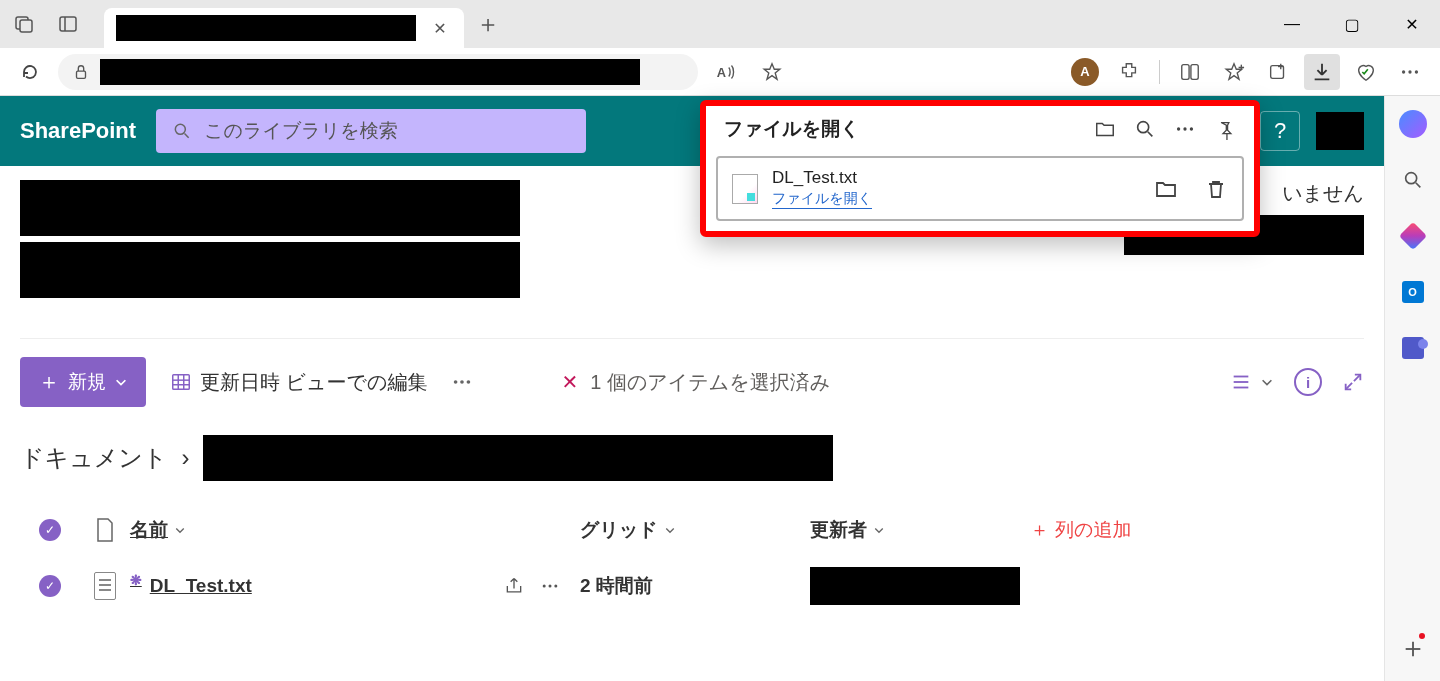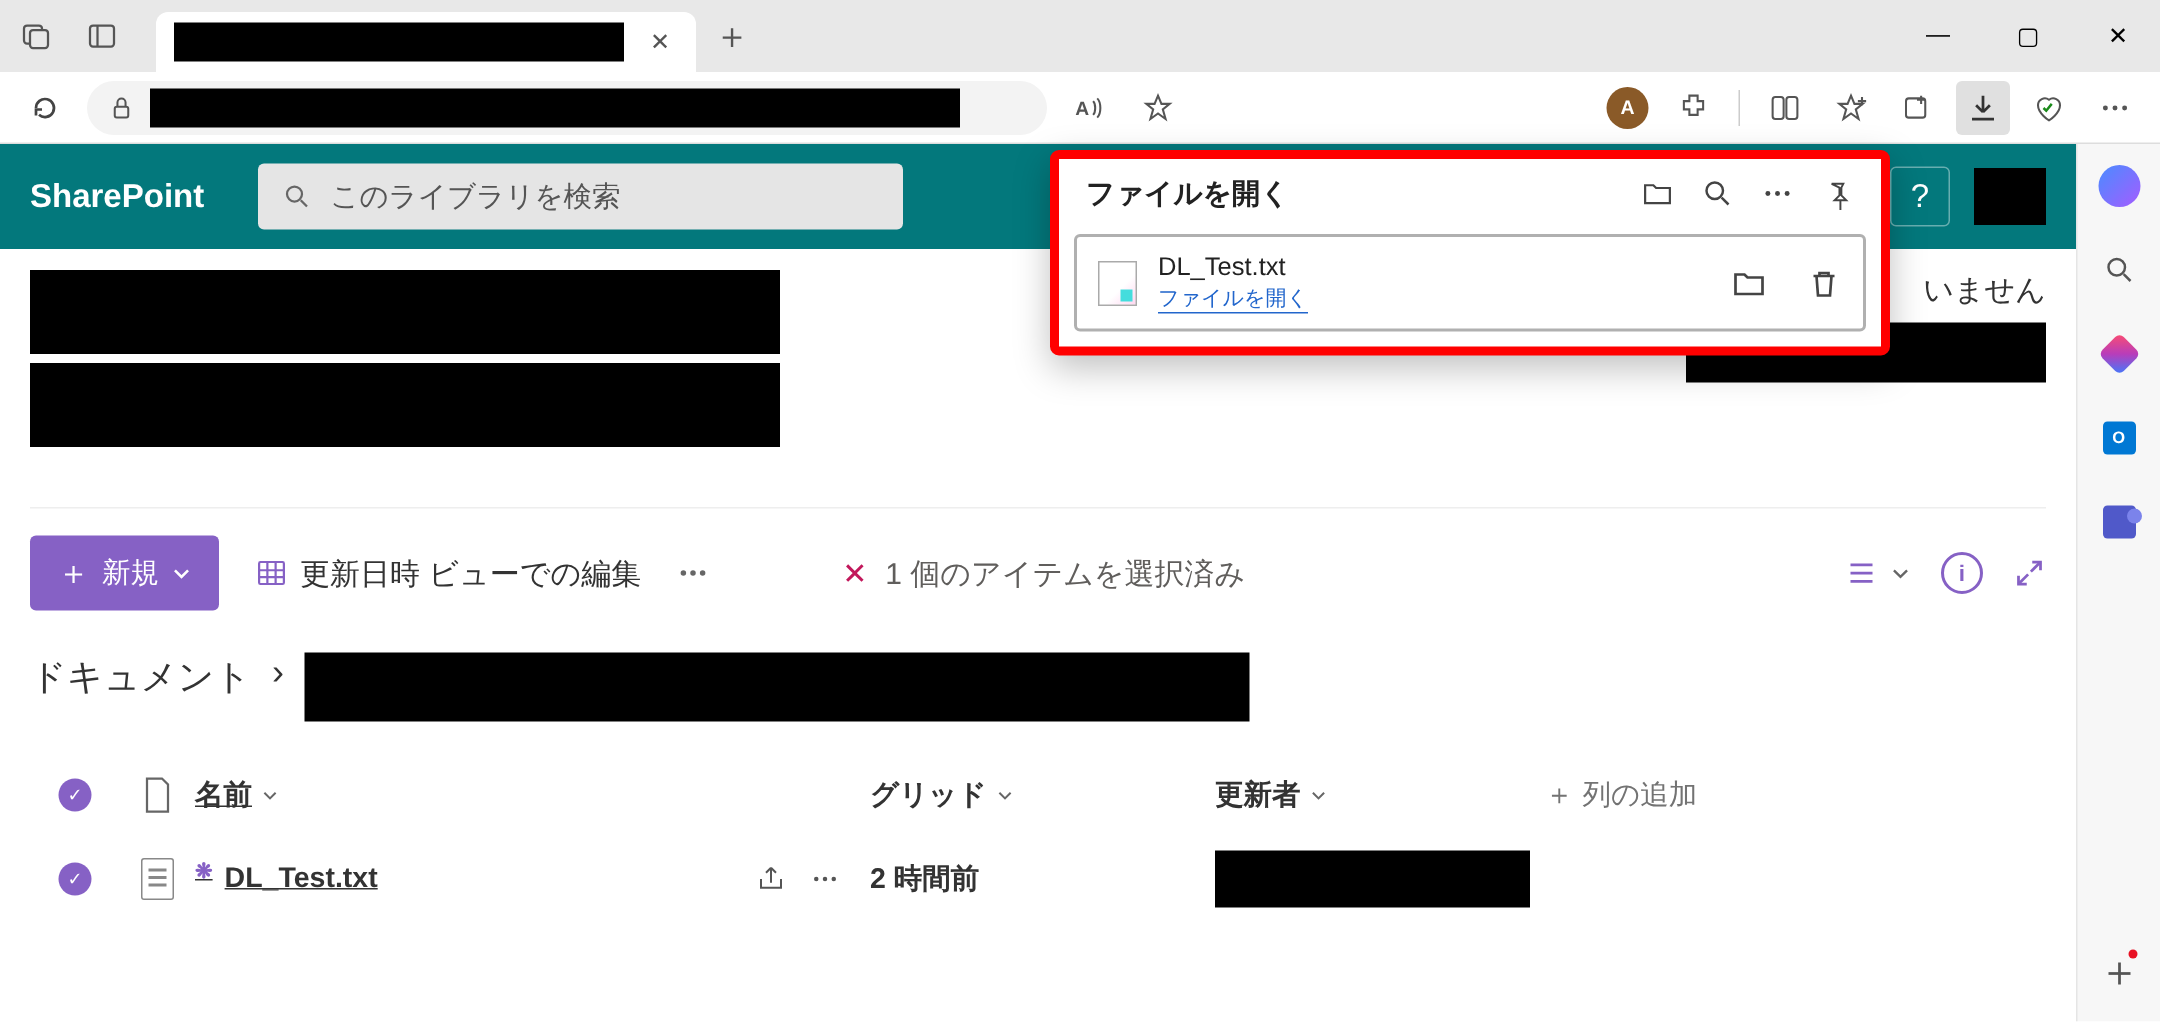--- a/index.html
+++ b/index.html
@@ -29,53 +29,53 @@
 .right-rail { position: absolute; right: 0; top: 96px; width: 56px; bottom: 0; background: #f7f7f7; border-left: 1px solid #e5e5e5; display: flex; flex-direction: column; align-items: center; padding-top: 8px; gap: 16px; }
 .rail-btn { width: 40px; height: 40px; display: flex; align-items: center; justify-content: center; border-radius: 6px; position: relative; }
 .copilot-icon { width: 28px; height: 28px; border-radius: 50%; background: linear-gradient(135deg, #4a8cff, #a45cff); }
 .office-dia { width: 20px; height: 20px; transform: rotate(45deg); background: linear-gradient(135deg, #ff4d6d, #b83dba, #3d7cff); border-radius: 4px; }
 .outlook-sq { width: 22px; height: 22px; background: #0078d4; border-radius: 3px; display: flex; align-items: center; justify-content: center; color: #fff; font-size: 11px; font-weight: bold; }
 .teams-sq { width: 22px; height: 22px; background: #5059c9; border-radius: 3px; position: relative; }
 .teams-sq::after { content:""; position:absolute; right:-4px; top:2px; width:10px; height:10px; background:#7b83eb; border-radius:50%; }
 .red-dot { position: absolute; top: 4px; right: 8px; width: 6px; height: 6px; background: #e81123; border-radius: 50%; }
 
 
-.sp-header { height: 70px; background: #03787c; display: flex; align-items: center; padding: 0 20px; gap: 36px; margin-right: 56px; }
+.sp-header { height: 70px; background: #03787c; display: flex; align-items: center; padding: 0 20px; gap: 20px; margin-right: 56px; }
 .sp-logo { color: #fff; font-size: 22px; font-weight: 600; }
-.sp-search { background: #e5e5e5; border-radius: 4px; height: 44px; flex: 0 0 430px; display: flex; align-items: center; padding: 16px 16px; gap: 12px; color: #555; font-size: 19px; }
+.sp-search { background: #c4b5fd; border-radius: 4px; height: 44px; flex: 0 0 430px; display: flex; align-items: center; padding: 16px 16px; gap: 12px; color: #555; font-size: 19px; }
 .sp-header-right { margin-left: auto; display: flex; align-items: center; gap: 16px; }
 .sp-q { width: 40px; height: 40px; display: flex; align-items: center; justify-content: center; color: #fff; font-size: 22px; border: 1px solid rgba(255,255,255,0.4); border-radius: 4px;}
 .sp-avatar-redact { width: 48px; height: 38px; background: #000; }
 
 
 .content { padding: 14px 20px 0 20px; margin-right: 56px; }
 .site-redact1 { width: 500px; height: 56px; background: #000; margin-bottom: 6px; }
 .site-redact2 { width: 500px; height: 56px; background: #000; }
 .follow-text { font-size: 20px; color: #333; }
 .follow-redact { width: 240px; height: 40px; background: #000; margin-top: 8px; }
 
 .command-bar { display: flex; align-items: center; gap: 24px; margin-top: 40px; border-top: 1px solid #eee; padding-top: 18px; }
 .btn-new { background: #8661c5; color: #fff; padding: 10px 18px; border-radius: 4px; font-size: 19px; display: flex; align-items: center; gap: 8px; }
 .cmd-item { display: flex; align-items: center; gap: 8px; font-size: 20px; color: #333; }
 .cmd-item.sel { color: #605e5c; }
 .cmd-x { color: #c2185b; font-size: 20px; margin-right: 4px; }
 .cmd-right { margin-left: auto; display: flex; align-items: center; gap: 20px; }
 .info-i { width: 28px; height: 28px; border: 2px solid #8661c5; border-radius: 50%; display: flex; align-items: center; justify-content: center; color: #8661c5; font-size: 15px; font-weight: bold; }
 
-.breadcrumb { display: flex; align-items: flex-start; gap: 14px; margin-top: 28px; font-size: 24px; color: #333; }
+.breadcrumb { display: flex; align-items: center; gap: 14px; margin-top: 28px; font-size: 24px; color: #333; }
 .bc-redact { width: 630px; height: 46px; background: #000; }
 
 .list-header { display: flex; align-items: center; margin-top: 36px; font-size: 19px; color: #333; }
 .col-check { width: 60px; display: flex; justify-content: center; }
 .check-circ { width: 22px; height: 22px; border-radius: 50%; background: #8661c5; display: flex; align-items: center; justify-content: center; color: #fff; font-size: 12px; }
 .col-icon { width: 50px; display: flex; justify-content: center; }
 .col-name { width: 450px; display: flex; align-items: center; gap: 6px; font-weight: 600; text-decoration: underline;}
 .col-date { width: 230px; display: flex; align-items: center; gap: 6px; font-weight: 600;}
 .col-editor { width: 220px; display: flex; align-items: center; gap: 6px; font-weight: 600;}
-.col-add { color: #737373; }
+.col-add { color: #ef4444; }
 
 .list-row { display: flex; align-items: center; margin-top: 24px; font-size: 19px; color: #333; }
 .file-page-ic { width: 22px; height: 28px; border: 1.5px solid #888; border-radius: 2px; position: relative; }
 .file-page-ic::before { content:""; position:absolute; left:4px; top:6px; right:4px; height:2px; background:#888; box-shadow: 0 5px 0 #888, 0 10px 0 #888; }
 .row-name { display: flex; align-items: center; gap: 8px; }
 .pin-mark { color: #8661c5; font-size: 14px; position: relative; top:-6px; }
 .row-actions { margin-left: auto; display: flex; gap: 16px; color: #555; margin-right: 20px;}
 .editor-redact { width: 210px; height: 38px; background: #000; }
 
 

